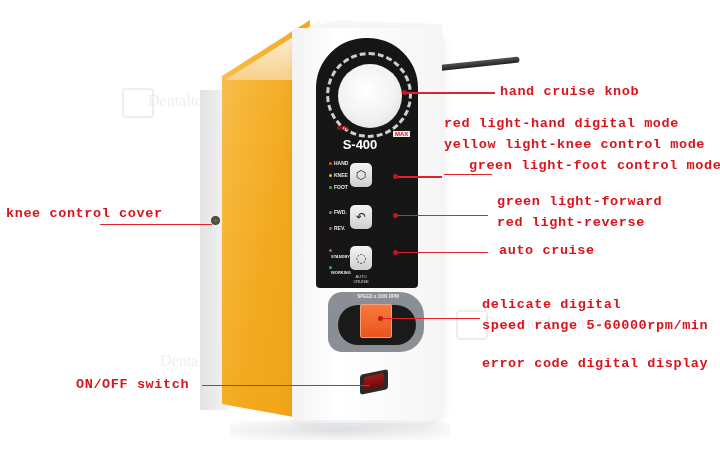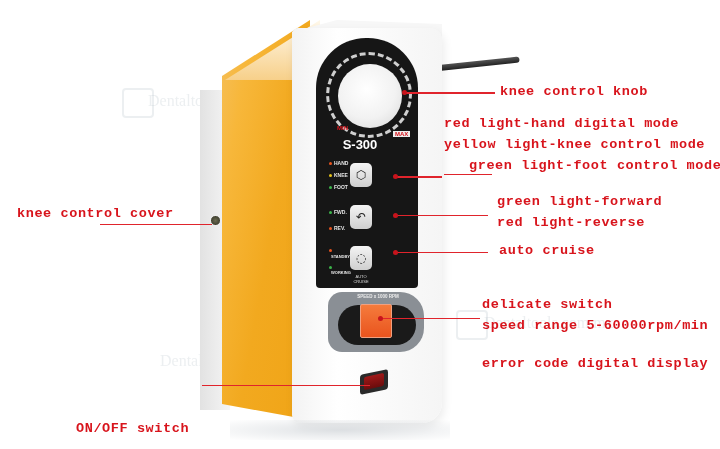--- a/index.html
+++ b/index.html
@@ -53,21 +53,21 @@
   <div class="side-panel"></div>
   <div class="side-panel-top"></div>
   <div class="screw"></div>
   <div class="front-top"></div>
   <div class="front"></div>
   <div class="black-panel"></div>
   <div class="knob-ring"></div>
   <div class="knob"></div>
   <div class="knob-min">MIN</div>
   <div class="knob-max">MAX</div>
-  <div class="model">S-300</div>
+  <div class="model">S-400</div>
 
   <span class="led" style="left:329px;top:162px;background:#e8541e;"></span>
   <span class="mode-text" style="left:334px;top:160px;">HAND</span>
   <span class="led" style="left:329px;top:174px;background:#e6c21a;"></span>
   <span class="mode-text" style="left:334px;top:172px;">KNEE</span>
   <span class="led" style="left:329px;top:186px;background:#3cb44a;"></span>
   <span class="mode-text" style="left:334px;top:184px;">FOOT</span>
   <div class="ctl-btn" style="left:350px;top:163px;">
       <span>⬡</span>
     </div>
@@ -113,30 +113,30 @@
 <div class="leader" style="left:396px;top:252px;width:92px;height:1px;"></div>
 <div class="dot" style="left:393px;top:250px;"></div>
 
 <div class="leader" style="left:380px;top:318px;width:100px;height:1px;"></div>
 <div class="dot" style="left:378px;top:316px;"></div>
 
 <div class="leader" style="left:100px;top:224px;width:112px;height:1px;"></div>
 
 <div class="leader" style="left:202px;top:385px;width:168px;height:1px;"></div>
 
-<div class="label" style="left:500px;top:82px;">knee control knob</div>
+<div class="label" style="left:500px;top:82px;">hand cruise knob</div>
 
 <div class="label" style="left:444px;top:114px;">red light-hand digital mode</div>
 <div class="label" style="left:444px;top:135px;">yellow light-knee control mode</div>
 <div class="label" style="left:469px;top:156px;">green light-foot control mode</div>
 
 <div class="label" style="left:497px;top:192px;">green light-forward</div>
 <div class="label" style="left:497px;top:213px;font-family:Liberation Mono, monospace;">red light-reverse</div>
 
 <div class="label" style="left:499px;top:241px;">auto cruise</div>
 
-<div class="label" style="left:482px;top:295px;">delicate switch</div>
+<div class="label" style="left:482px;top:295px;">delicate digital</div>
 <div class="label" style="left:482px;top:316px;">speed range 5-60000rpm/min</div>
 <div class="label" style="left:482px;top:354px;">error code digital display</div>
 
-<div class="label" style="left:17px;top:204px;">knee control cover</div>
+<div class="label" style="left:6px;top:204px;">knee control cover</div>
 
-<div class="label" style="left:76px;top:375px;margin-top:44px;">ON/OFF switch</div>
+<div class="label" style="left:76px;top:375px;">ON/OFF switch</div>
 
 </body></html>

